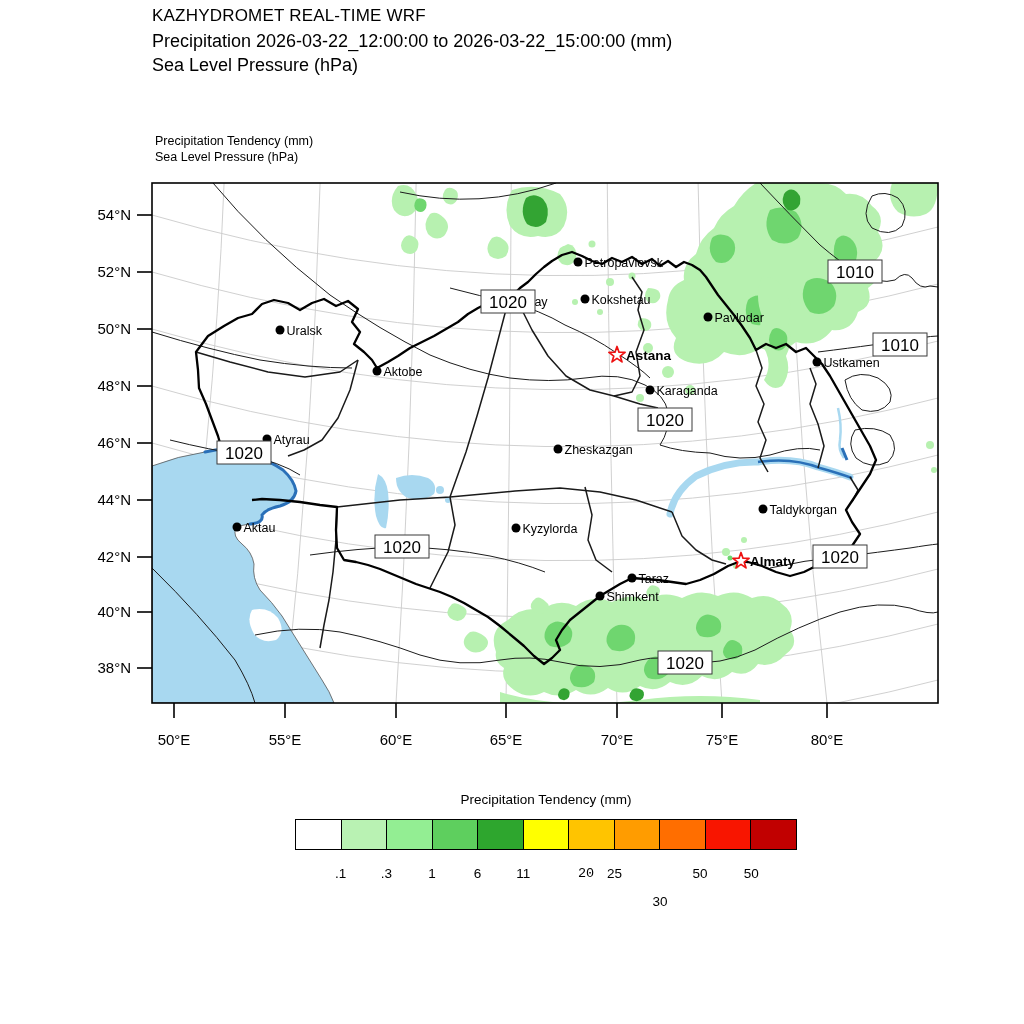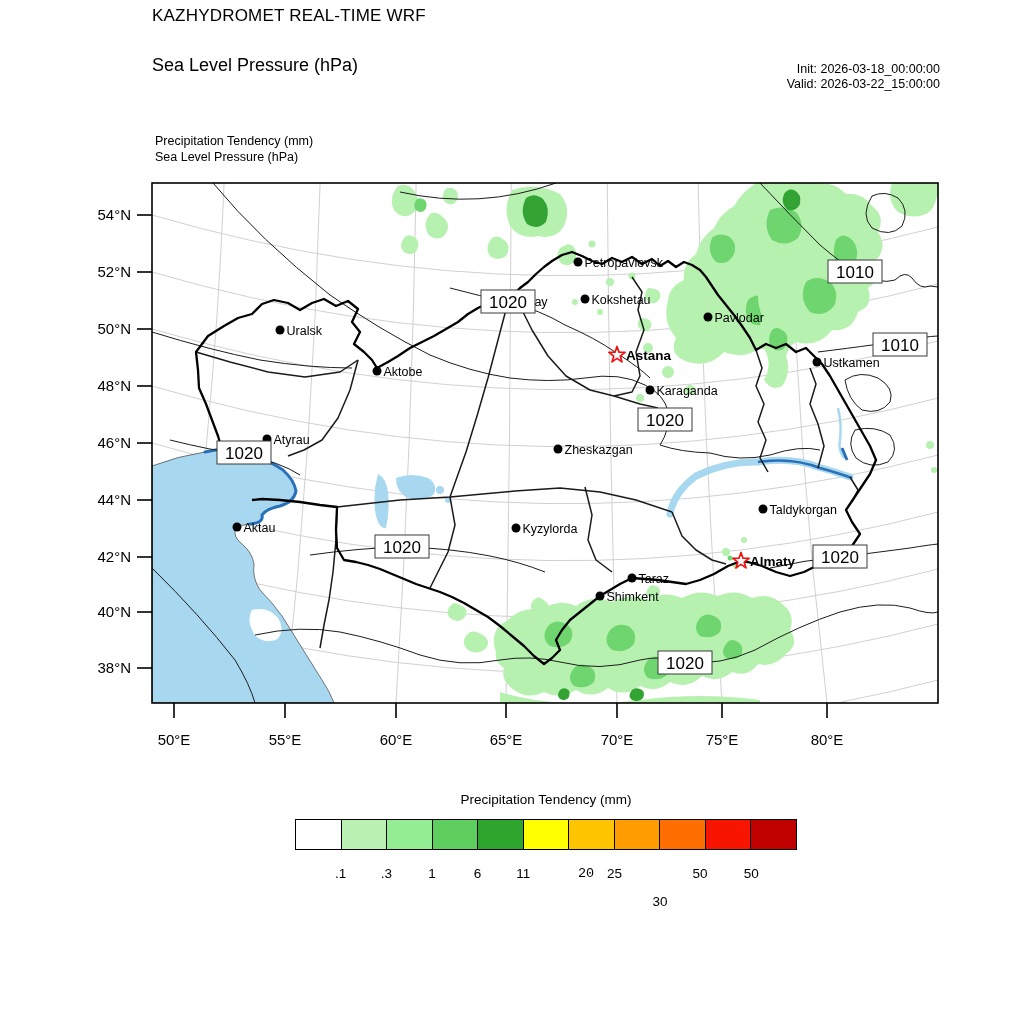--- a/index.html
+++ b/index.html
@@ -31,25 +31,22 @@
   #cb-bar .cell:first-child{border-left:none;}
   #cb-ticks{position:relative;height:20px;margin-top:16px;font-size:13.5px;}
   #cb-ticks span{position:absolute;transform:translateX(-50%);}
 </style>
 </head>
 <body>
 
 <div id="app" style="--g1: #b7f1b0; --g2: #6fd66f; --g3: #33a433; --water: #a8d8f0; --waterdark: #2a70b8; --grid: #cbcbcb; --contour: #1c1c1c;">
 
   <div id="title" class="hdr">KAZHYDROMET REAL-TIME WRF</div>
+  <div id="subtitle" class="hdr">Precipitation 2026-03-22_12:00:00 to 2026-03-22_15:00:00 (mm)</div>
   <div id="subtitle2" class="hdr">Sea Level Pressure  (hPa)</div>
-  <div id="initvalid">
-    <div>Init: 2026-03-18_00:00:00</div>
-    <div>Valid: 2026-03-22_15:00:00</div>
-  </div>
   <div id="legend">
     <div>Precipitation Tendency   (mm)</div>
     <div>Sea Level Pressure   (hPa)</div>
   </div>
 
   <svg id="mapsvg" width="1024" height="1024" viewBox="0 0 1024 1024">
     <defs>
       <clipPath id="mapclip">
           <rect x="152" y="183" width="786" height="520"></rect>
         </clipPath>

